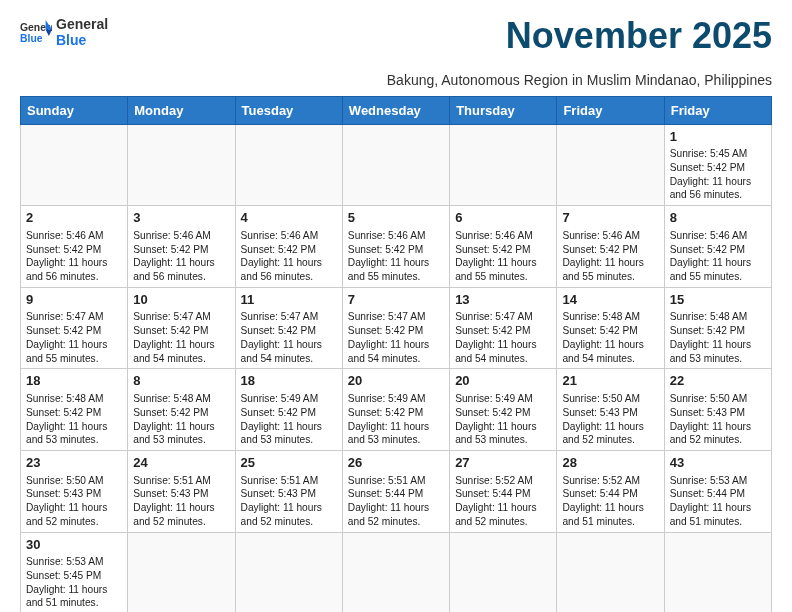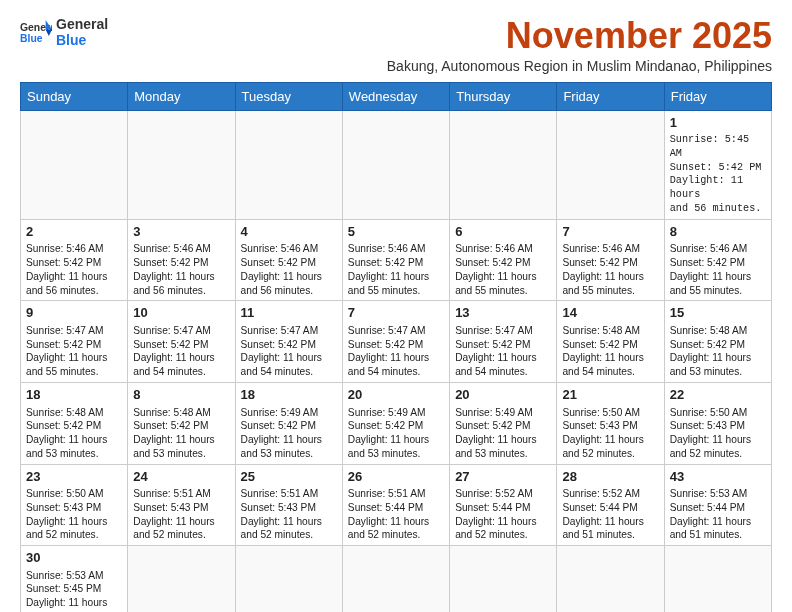--- a/index.html
+++ b/index.html
@@ -24,41 +24,41 @@
     .logo-icon {
       width: 32px;
       height: 28px;
     }
     .title-block {
       text-align: right;
     }
     .month-title {
       font-size: 36px;
       font-weight: bold;
-      color: #c2410c;
+      color: #0c4a6e;
       line-height: 1.1;
     }
     .subtitle {
       font-size: 14px;
       color: #333;
-      margin-top: 2px;
+      margin-top: 16px;
     }
     .calendar-table {
       width: 100%;
       border-collapse: collapse;
       margin-top: 8px;
       font-size: 11px;
     }
     .calendar-table th {
       background: #2979c7;
       color: #fff;
       text-align: left;
       padding: 6px 6px;
       font-size: 13px;
-      font-weight: normal;
+      font-weight: bold;
       border: 1px solid #1a5ea8;
     }
     .calendar-table td {
       border: 1px solid #ccc;
       vertical-align: top;
       padding: 3px 5px;
       width: calc(100% / 7);
       height: 75px;
       color: #222;
       line-height: 1.35;
@@ -118,21 +118,21 @@
   <tbody id="calendar-body">
   <tr>
         <td class="empty-cell"></td>
         <td class="empty-cell"></td>
         <td class="empty-cell"></td>
         <td class="empty-cell"></td>
         <td class="empty-cell"></td>
         <td class="empty-cell"></td>
         <td>
           <span class="day-num">1</span>
-          <div class="cell-info" style="white-space: pre-line; font-family: Liberation Mono, monospace;">Sunrise: 5:45 AM
+          <div class="cell-info" style="white-space: pre-line;">Sunrise: 5:45 AM
 Sunset: 5:42 PM
 Daylight: 11 hours
 and 56 minutes.</div>
         </td>
       </tr>
       <tr>
         <td>
           <span class="day-num">2</span>
           <div class="cell-info" style="white-space: pre-line;">Sunrise: 5:46 AM
 Sunset: 5:42 PM

